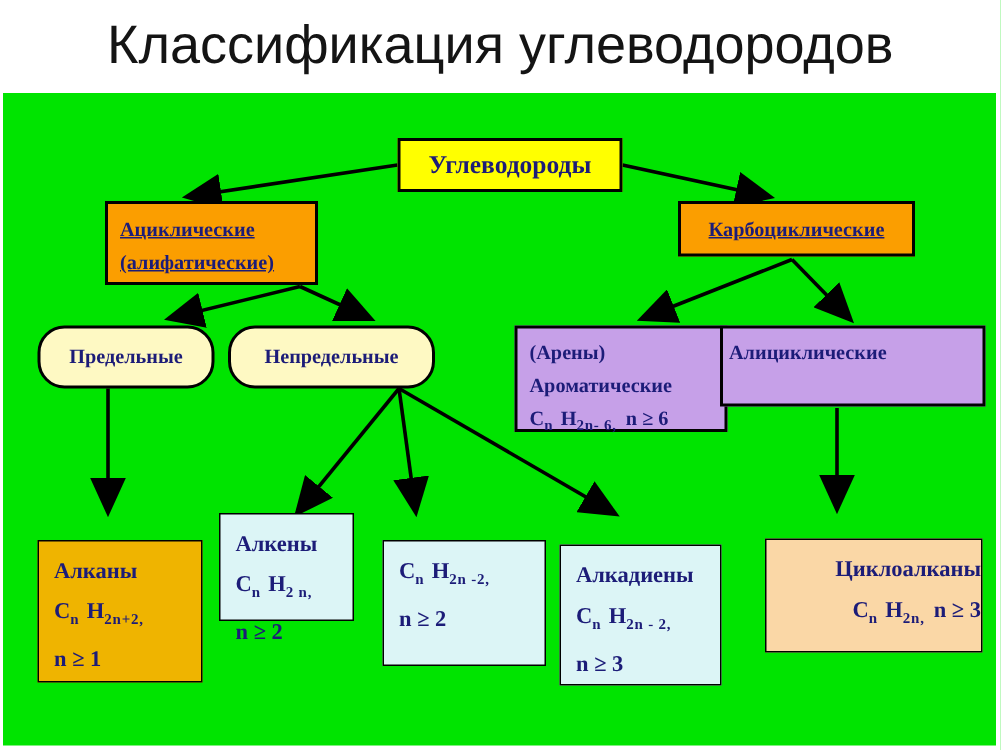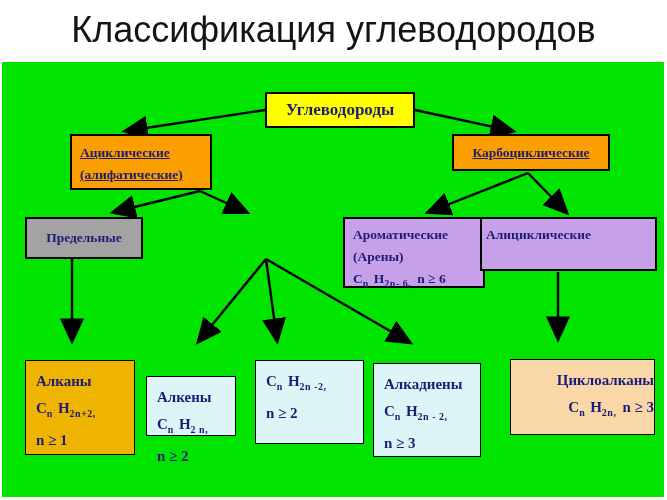--- a/index.html
+++ b/index.html
@@ -15,21 +15,21 @@
     position:absolute;left:2px;top:62px;width:662px;height:435px;
     background:#00E400;
   }
   .box{
     position:absolute;border:2px solid #000000;box-sizing:border-box;
     color:#1c1c78;font-weight:bold;font-family:"Liberation Serif",serif;
   }
   .center{display:flex;align-items:center;justify-content:center;text-align:center;}
   .yellow{background:#FFFF00;}
   .orange{background:#FB9E00;text-decoration:underline;}
-  .pink{background:#a3a3a3;}
+  .pink{background:#fef9c3;border-radius:18px;}
   .purple{background:#C6A0E8;}
   .gold{background:#EFB400;border-width:1.5px;}
   .cyan{background:#DCF5F6;border-width:1.5px;}
   .peach{background:#FAD7A6;border-width:1.5px;}
   .root-label{font-size:17px;}
   .mid-label{font-size:13.5px;}
   .pad{padding:6px 8px;}
   .line{line-height:22px;}
   .fbox{padding:7px 0 0 10px;font-size:15px;margin-top:14px;}
   .fbox .bt{line-height:27px;}
@@ -78,38 +78,41 @@
   </div>
 
   <div class="box orange center mid-label" style="left:452px;top:134px;width:158px;height:37px;">
     <span>Карбоциклические</span>
   </div>
 
   <div class="box pink center mid-label" style="left:25px;top:217px;width:118px;height:42px;">
     <span>Предельные</span>
   </div>
 
+  <div class="box pink center mid-label" style="left:152px;top:217px;width:138px;height:42px;">
+    <span>Непредельные</span>
+  </div>
 
   <div class="box purple mid-label" style="left:343px;top:217px;width:142px;height:71px;padding:5px 0 0 8px;">
+    <div class="line">(Арены)</div>
     <div class="line">Ароматические</div>
-    <div class="line">(Арены)</div>
     <div class="line"><span>C</span><sub>n</sub><span class="hsym">H</span><sub>2n- 6,</sub><span class="condgap">n ≥ 6</span></div>
   </div>
 
   <div class="box purple mid-label" style="left:480px;top:217px;width:177px;height:54px;padding:8px 0 0 4px;">
     <span>Алициклические</span>
   </div>
 
   <div class="box gold fbox" style="left:25px;top:346px;width:110px;height:95px;">
     <div class="bt">Алканы</div>
     <div class="bf"><span>C</span><sub>n</sub><span class="hsym">H</span><sub>2n+2,</sub></div>
     <div class="bc">n ≥ 1</div>
   </div>
 
-  <div class="box cyan fbox" style="left:146px;top:362px;width:90px;height:60px;">
+  <div class="box cyan fbox" style="left:146px;top:328px;width:90px;height:72px;">
     <div class="bt">Алкены</div>
     <div class="bf"><span>C</span><sub>n</sub><span class="hsym">H</span><sub>2 n,</sub></div>
     <div class="bc">n ≥ 2</div>
   </div>
 
   <div class="box cyan fbox" style="left:255px;top:346px;width:109px;height:84px;">
     <div class="bf"><span>C</span><sub>n</sub><span class="hsym">H</span><sub>2n -2,</sub></div>
     <div class="bc">n ≥ 2</div>
   </div>
 

